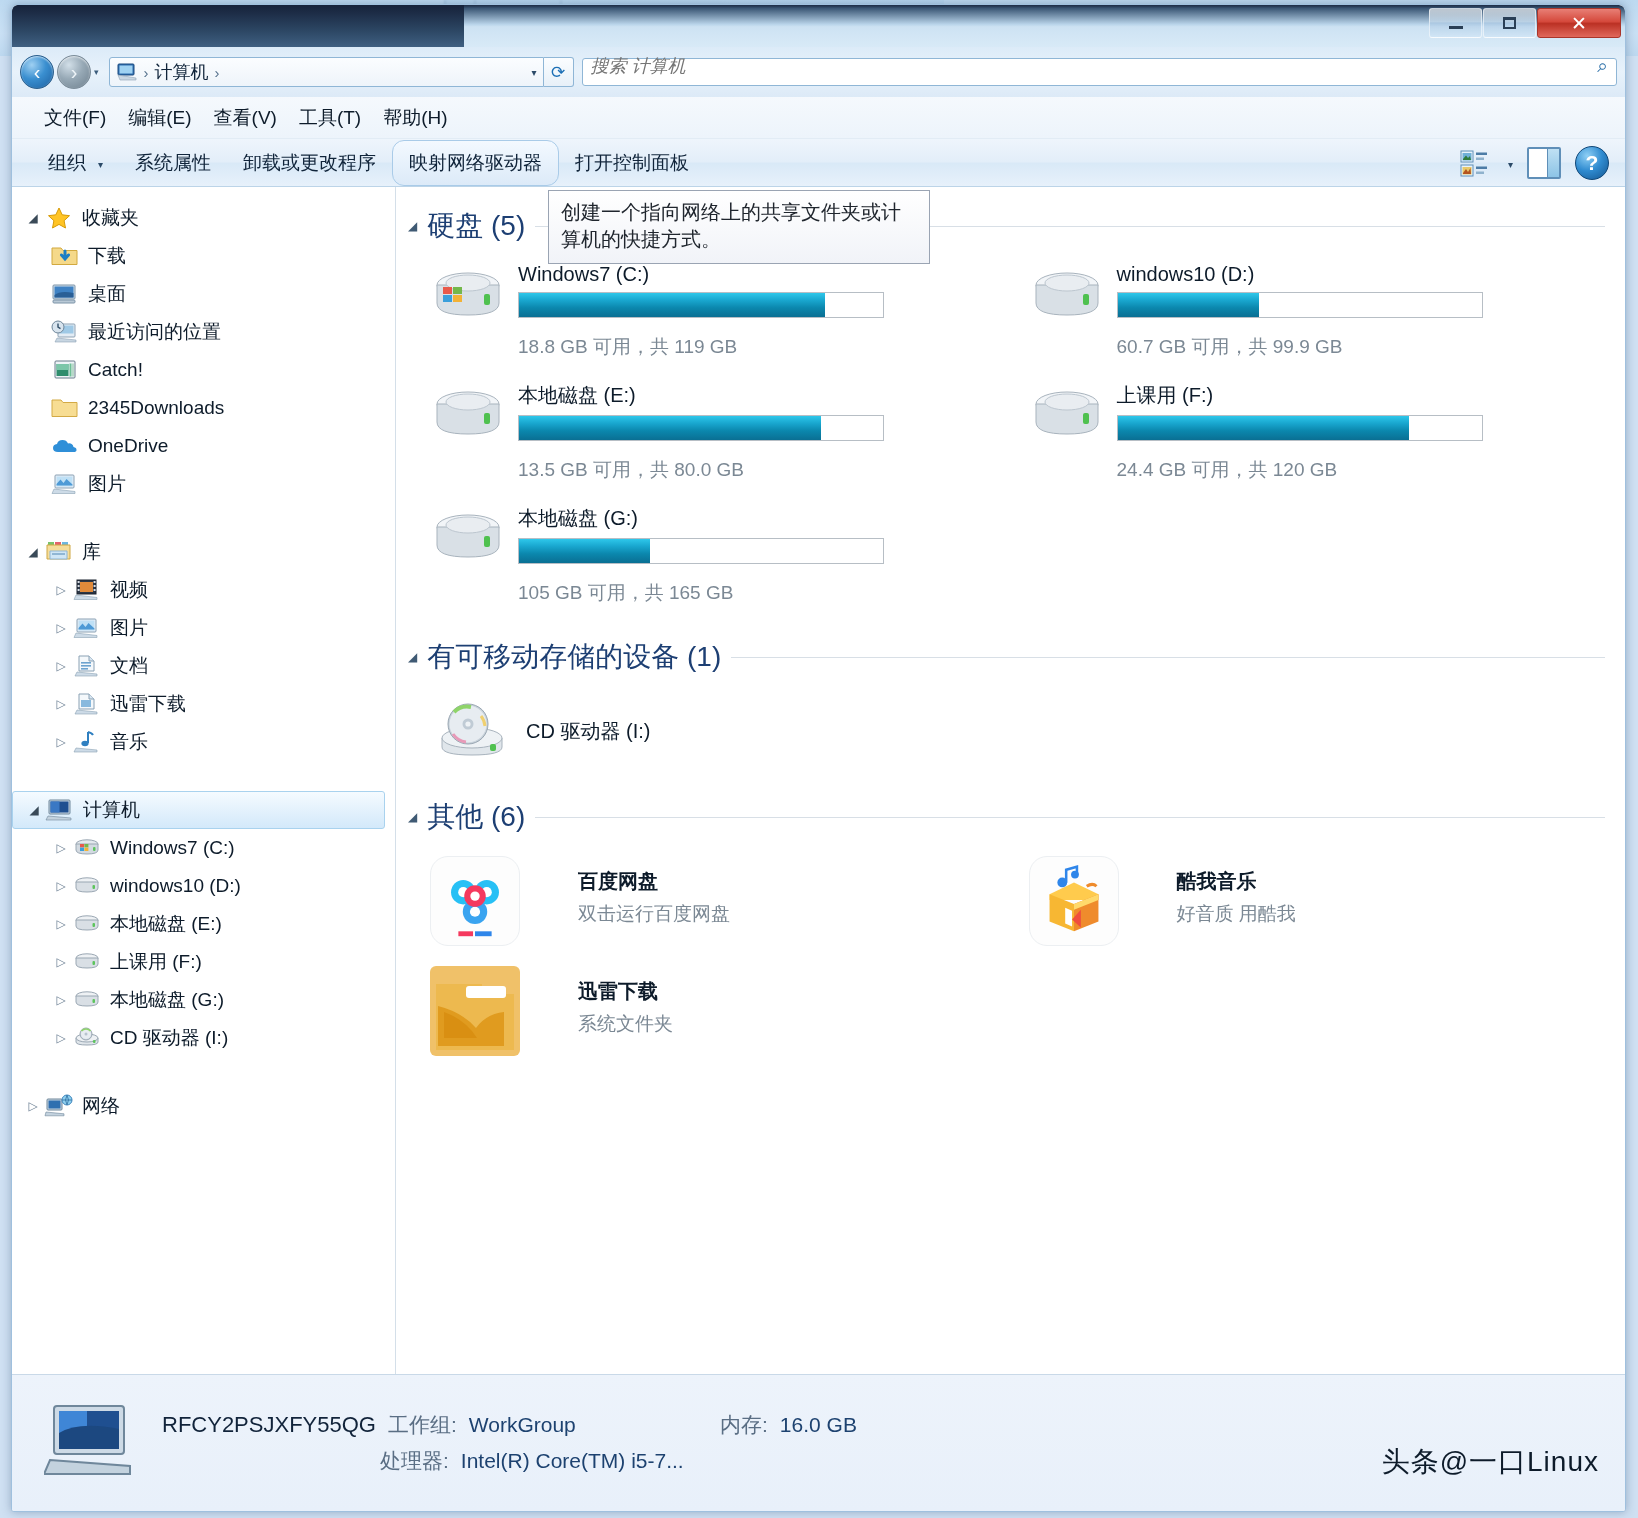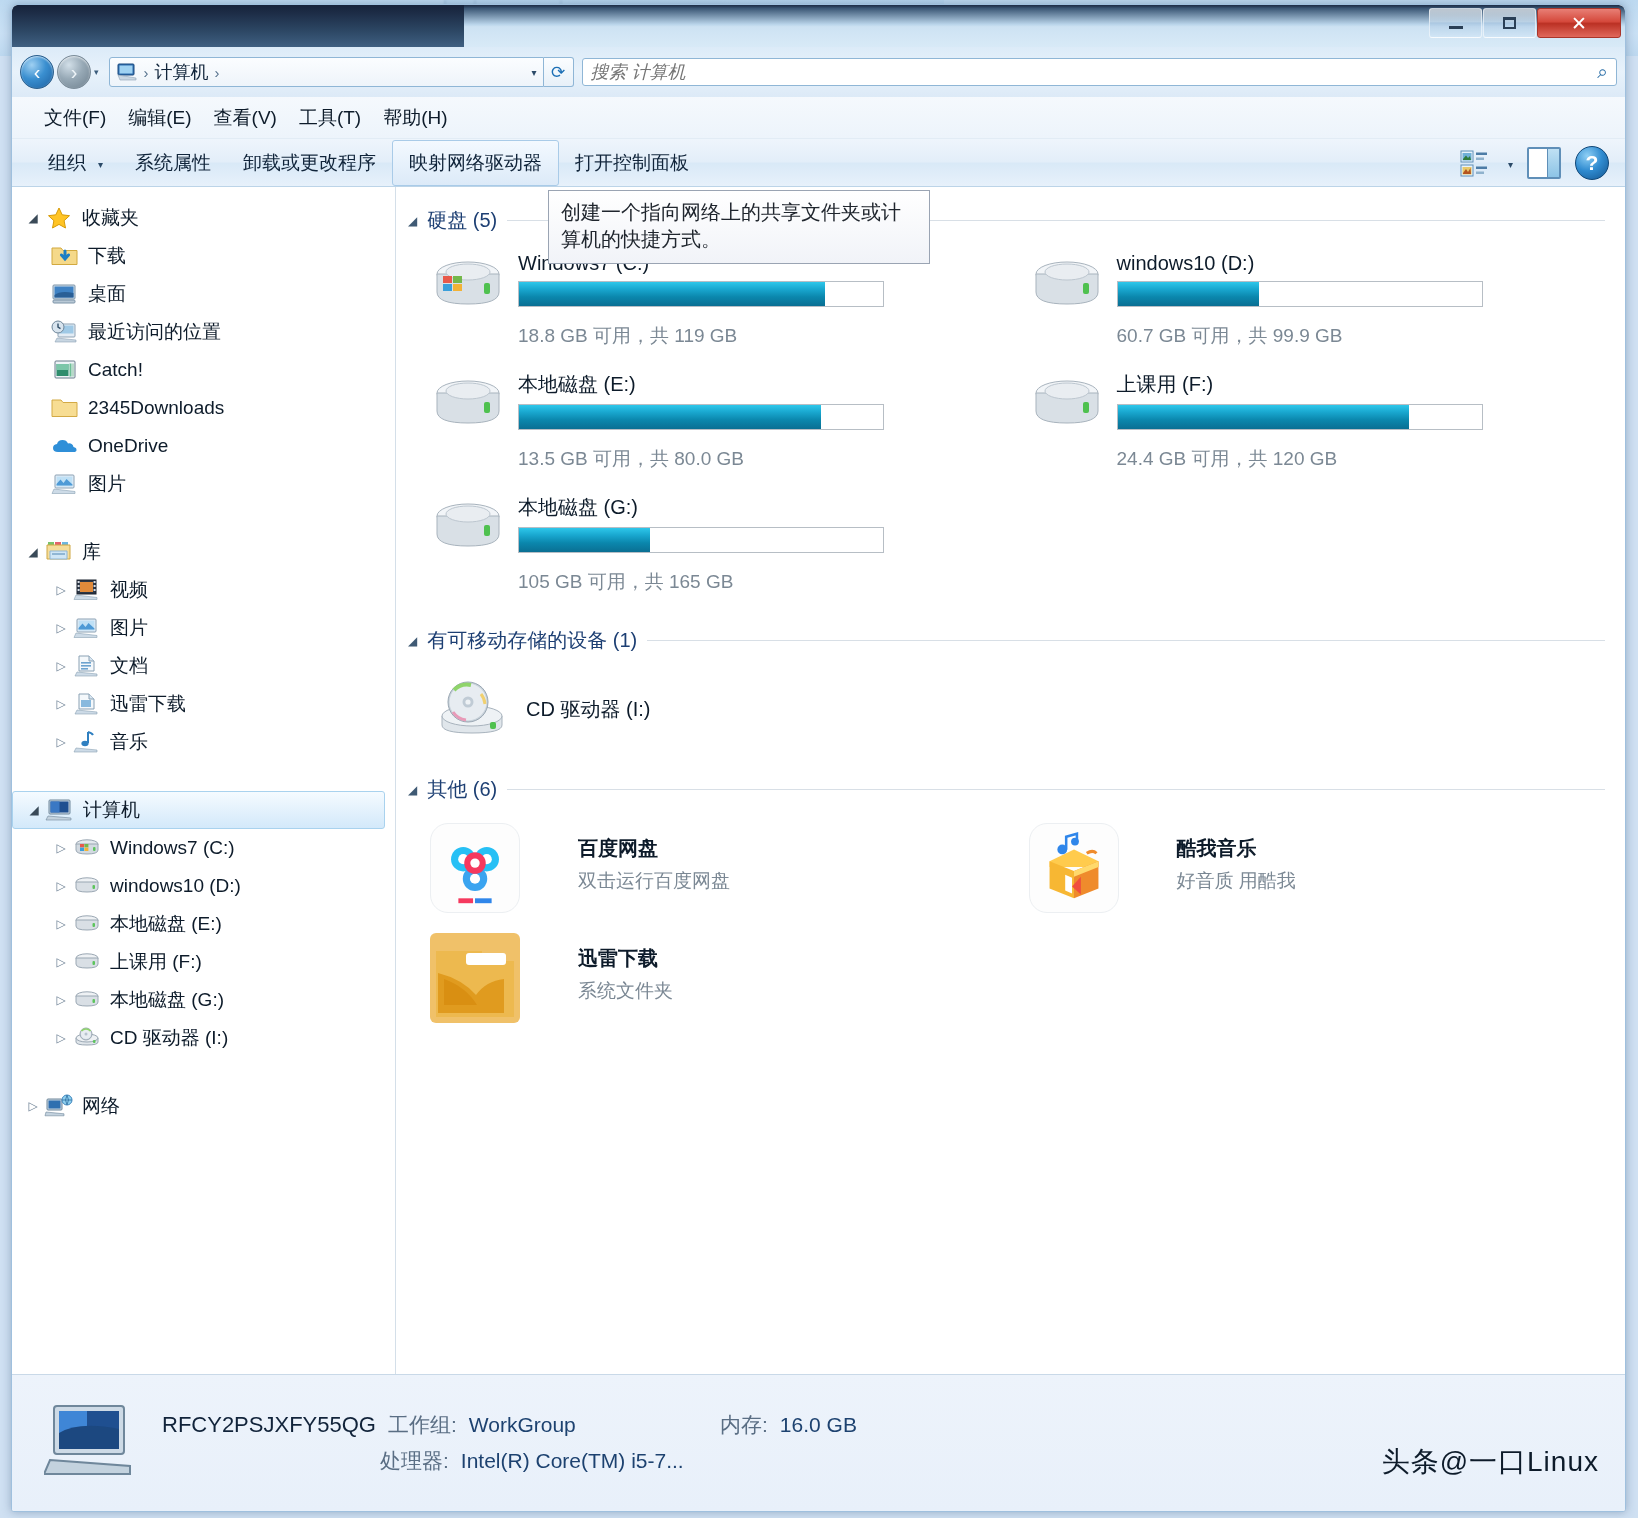--- a/index.html
+++ b/index.html
@@ -93,21 +93,21 @@
   .crumb-sep { color:#54708c; font-size:15px; padding:0 4px; }
   .addr-caret { margin-left:auto; color:#2b4a68; font-size:10px; }
   .refreshbtn {
     width:30px; height:30px; border:1px solid #8fb6d6; border-left:none;
     background: linear-gradient(180deg,#fbfdff,#e7f0f8); border-radius:0 3px 3px 0;
     display:flex;align-items:center;justify-content:center; color:#1c6fb5; font-size:17px;
   }
   .searchbox {
     margin-left:8px; height:28px; flex:1; margin-right:8px;
     background:#fff; border:1px solid #8fb6d6; border-radius:3px;
-    display:flex; align-items:center; padding:0 8px;
+    display:flex; align-items:flex-end; padding:8px 8px;
   }
   .searchbox input {
     border:none; outline:none; flex:1; font-size:18px; font-style: italic;
     color:#5b6b7a; font-family:"Liberation Sans",sans-serif; background:transparent;
   }
   .search-mag { color:#2b6fa8; font-size:19px; }
 
   
   .menubar {
     position:absolute; left:0; top:92px; width:100%; height:42px;
@@ -120,21 +120,21 @@
   
   .toolbar {
     position:absolute; left:0; top:134px; width:100%; height:48px;
     background: linear-gradient(180deg,#eef5fc 0%, #e3eef9 48%, #d9e9f7 52%, #e7f1fb 100%);
     border-bottom:1px solid #bcd4e8;
     display:flex; align-items:center; padding-left:20px;
   }
   .tbitem { font-size:19px; color:#10243a; padding: 9px 16px; display:flex; align-items:center; gap:12px; }
   .tbitem.active {
     background: linear-gradient(180deg,#f3f9ff,#dceaf8);
-    border:1px solid #a9cbe8; border-radius:3px;text-align:right;
+    border:1px solid #a9cbe8; border-radius:12px;text-align:right;
   }
   .tb-caret { font-size:10px; color:#2b4a68; margin-top:3px;}
   .tbright { margin-left:auto; display:flex; align-items:center; gap:14px; padding-right:16px; }
   .viewicon { width:34px; height:30px; position:relative; }
   .paneicon { width:34px; height:32px; border:2px solid #5f8fb8; background:#fff; border-radius:2px; position:relative; }
   .paneicon:after { content:""; position:absolute; right:0; top:0; bottom:0; width:11px;
     background: linear-gradient(180deg,#bfe0f3,#8dc4e6); border-left:1px solid #5f8fb8;}
   .helpicon {
     width:34px;height:34px;border-radius:50%;
     background: radial-gradient(circle at 35% 28%, #8fd0f5 0%, #2f8bd0 48%, #13548f 100%);
@@ -157,21 +157,21 @@
   .twisty.open { color:#3a4a58; }
   .tree-icon { width:30px; height:26px; margin-right:8px; position:relative; flex:0 0 30px;}
   .tree-label { font-size:19px; color:#0d1b2a; white-space:nowrap; }
   .indent1 { padding-left:38px; }
   .spacer { height: 22px; }
 
   
   .content { flex:1; background:#fff; position:relative; overflow:hidden; padding: 14px 20px 0 12px; }
   .grouphdr { display:flex; align-items:center; gap:10px; margin: 6px 0 10px 0; }
   .grouphdr .tw { color:#3f5a74; font-size:12px; }
-  .grouphdr .gt { font-size:20px; color:#1d3f73; white-space:nowrap; }
+  .grouphdr .gt { font-size:28px; color:#1d3f73; white-space:nowrap; }
   .grouphdr .gline { flex:1; height:1px; background:#d8dfe6; }
 
   .drive-grid { display:flex; flex-wrap:wrap; }
   .drive { width:50%; display:flex; align-items:flex-start; padding: 6px 0 14px 18px; }
   .drive-icon { width:84px; height:74px; margin-right:8px; flex:0 0 84px; position:relative; }
   .drive-info { flex:1; min-width:0; padding-top:2px; }
   .drive-name { font-size:20px; color:#0d1b2a; margin-bottom:6px; white-space:nowrap; }
   .bar-outer {
     width: 366px; height: 26px; border:1px solid #b7bec5; background:#fff;
   }

